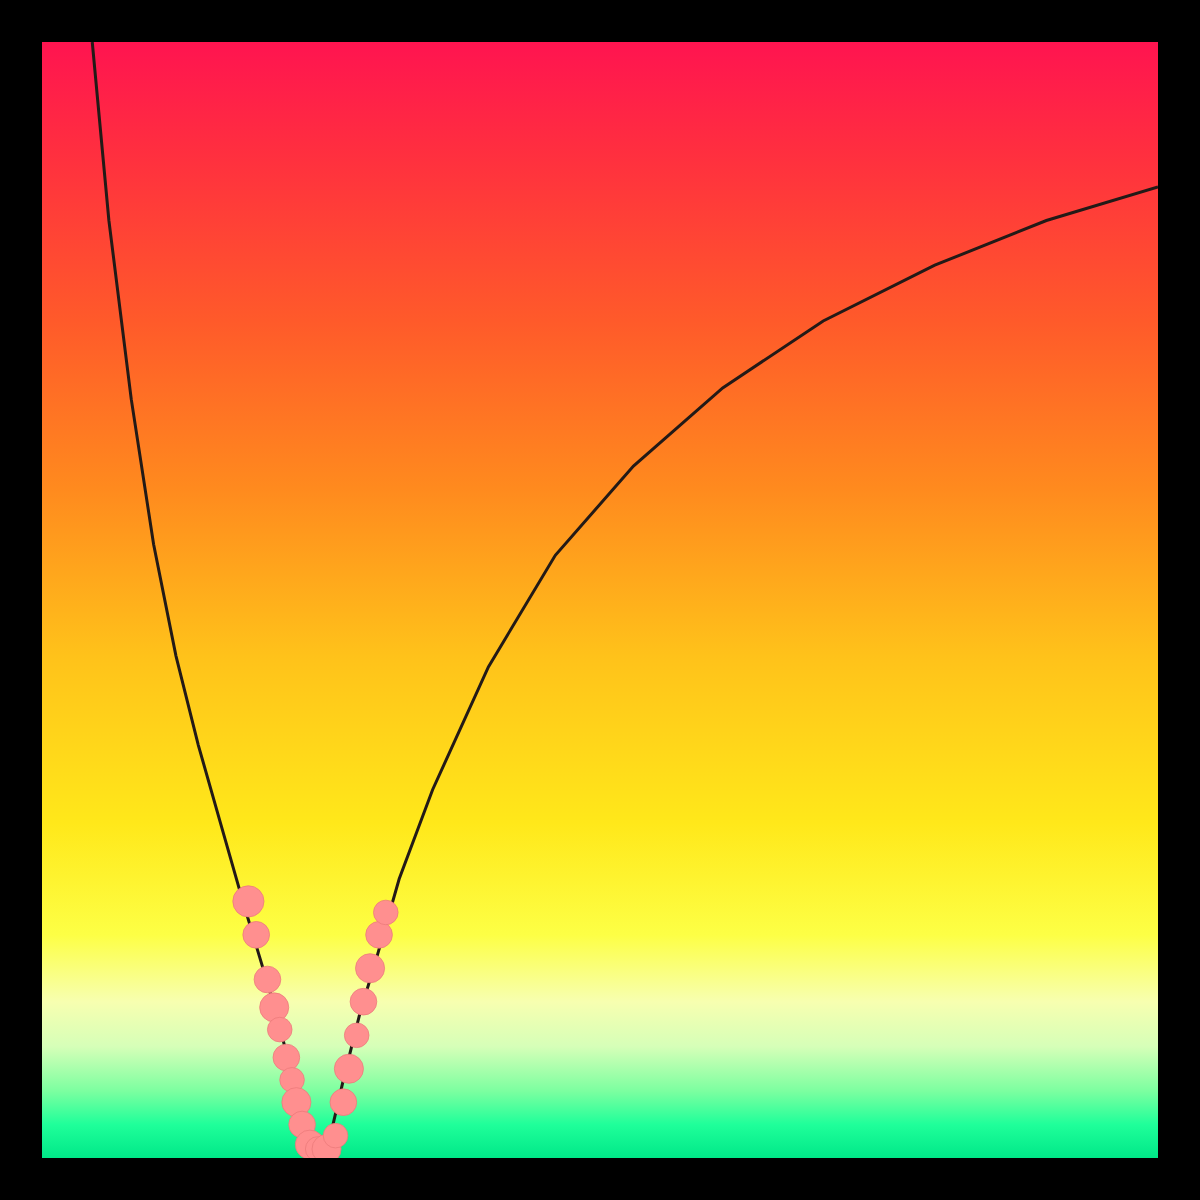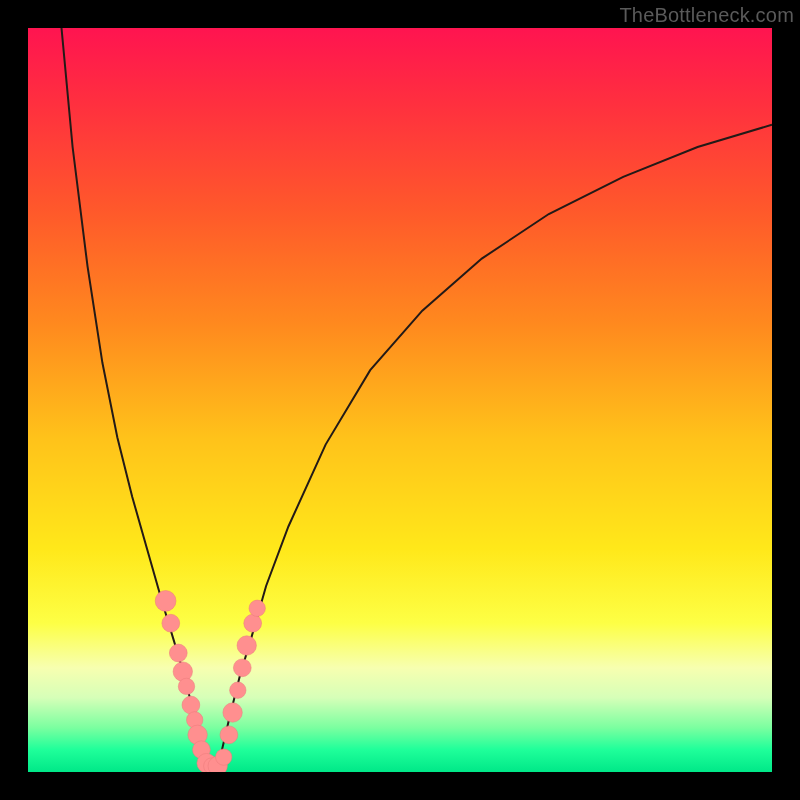--- a/index.html
+++ b/index.html
@@ -45,21 +45,20 @@
     left: 0;
     top: 0;
     width: 744px;
     height: 744px;
   }
 </style>
 </head>
 <body>
 
 <div class="frame">
-  <div class="watermark">TheBottleneck.com</div>
 
   <div class="plot-area">
     <svg class="overlay" viewBox="0 0 744 744" preserveAspectRatio="none">
       <path id="left-branch-path" fill="none" stroke-width="2" stroke="#231a17" d="M33.5 0.0 L44.6 119.0 L59.5 238.1 L74.4 334.8 L89.3 409.2 L104.2 468.7 L119.0 520.8 L133.9 572.9 L145.1 610.1 L156.2 647.3 L167.4 691.9 L178.6 740.3"></path>
       <path id="right-branch-path" fill="none" stroke-width="2" stroke="#231a17" d="M189.7 740.3 L200.9 691.9 L212.0 647.3 L223.2 610.1 L238.1 558.0 L260.4 498.5 L297.6 416.6 L342.2 342.2 L394.3 282.7 L453.8 230.6 L520.8 186.0 L595.2 148.8 L669.6 119.0 L744.0 96.7"></path>
       <g id="markers-group">
           <circle cx="137.6" cy="572.9" r="10.4" fill="#ff8f8f" stroke="#eb7a7a" stroke-width="0.5"></circle>
           <circle cx="142.8" cy="595.2" r="8.9" fill="#ff8f8f" stroke="#eb7a7a" stroke-width="0.5"></circle>
           <circle cx="150.3" cy="625.0" r="8.9" fill="#ff8f8f" stroke="#eb7a7a" stroke-width="0.5"></circle>
           <circle cx="154.8" cy="643.6" r="9.7" fill="#ff8f8f" stroke="#eb7a7a" stroke-width="0.5"></circle>

